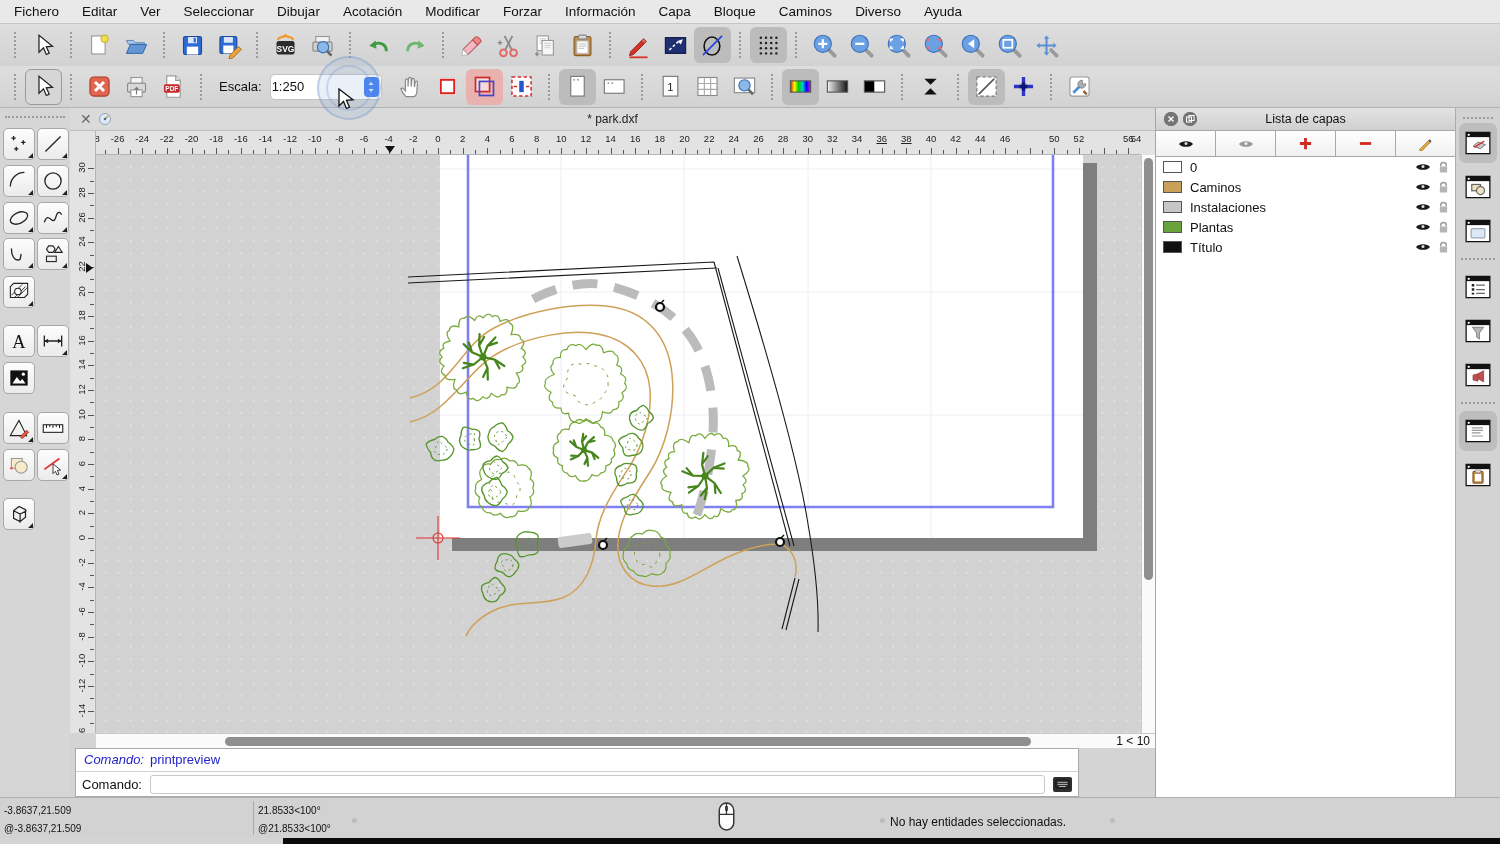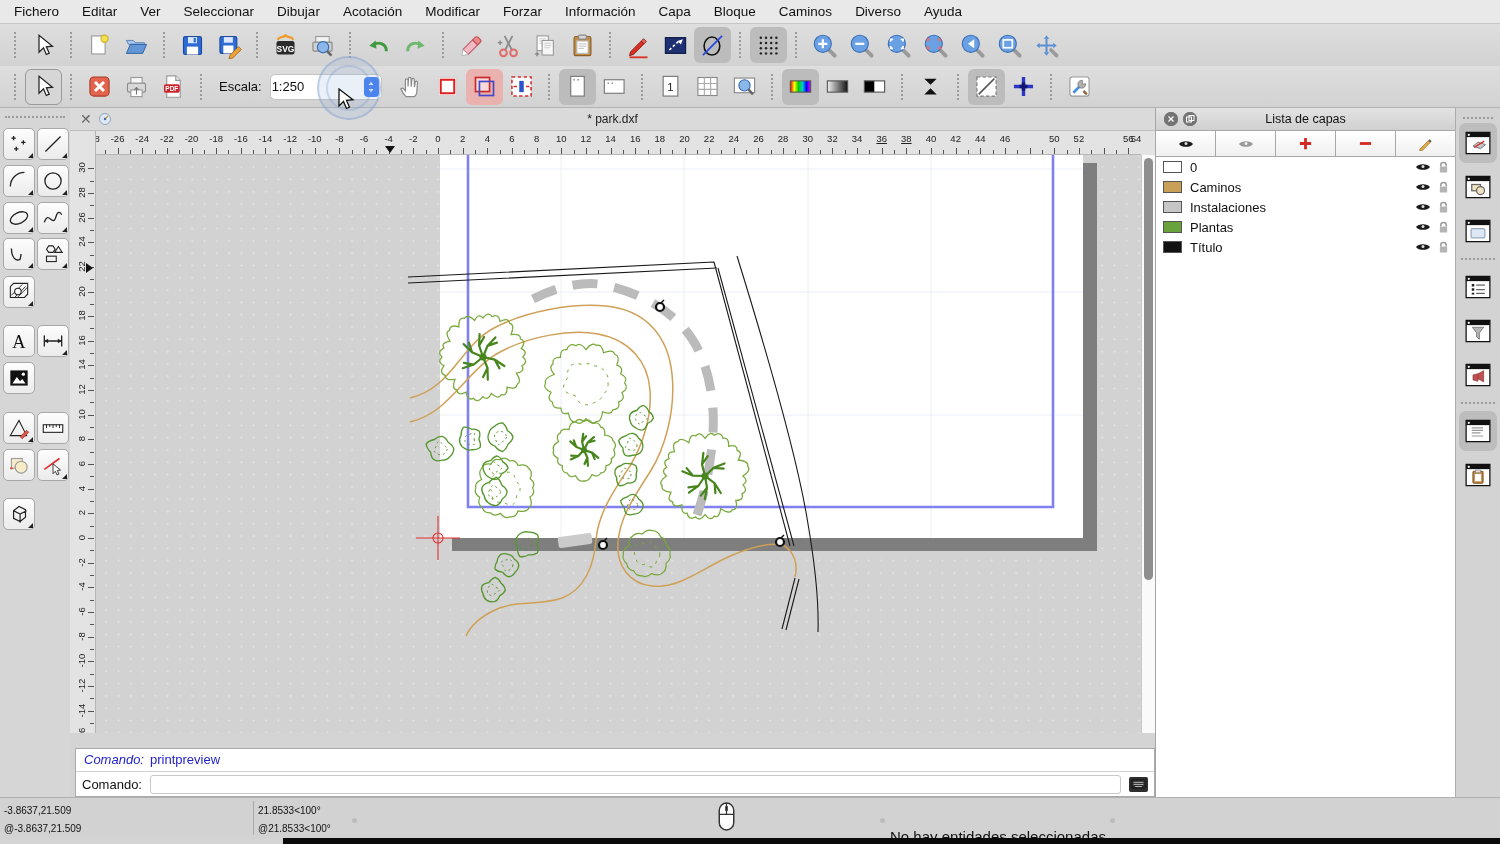--- a/index.html
+++ b/index.html
@@ -65,21 +65,21 @@
   .canvas svg{position:absolute;left:0;top:0;}
   
   .vscroll{position:absolute;left:1141px;top:155px;width:14px;height:578px;background:#fafafa;
            border-left:1px solid #c9c9c9;box-sizing:border-box;}
   .vthumb{position:absolute;left:2px;top:3px;width:9px;height:422px;border-radius:5px;background:#8f8f8f;}
   .hscroll{position:absolute;left:96px;top:733px;width:1059px;height:15px;background:#fafafa;
            border-top:1px solid #c9c9c9;box-sizing:border-box;}
   .hthumb{position:absolute;left:129px;top:3px;width:806px;height:9px;border-radius:5px;background:#8f8f8f;}
   .pageind{position:absolute;right:5px;top:0px;font-size:12px;color:#111;}
   
-  .cmddock{position:absolute;left:75px;top:748px;width:1080px;height:49px;background:#fff;
+  .cmddock{position:absolute;left:75px;top:748px;width:1004px;height:49px;background:#fff;
            border:1px solid #a9a9a9;box-sizing:border-box;}
   .cmdhist{height:22px;line-height:22px;padding-left:8px;font-size:13px;color:#2323cc;
            border-bottom:1px solid #d2d2d2;}
   .cmdhist .lbl{font-style:italic;margin-right:6px;}
   .cmdrow{height:24px;display:flex;align-items:center;padding:0 6px;font-size:13px;}
   .cmdrow .lbl{margin-right:8px;}
   .cmdinput{flex:1;height:17px;border:1px solid #c9c9c9;border-radius:3px;font:inherit;padding:0 4px;outline:none;}
   .kbdbtn{width:19px;height:15px;background:#2e2e2e;border-radius:2px;margin-left:8px;
           display:flex;align-items:center;justify-content:center;}
   
@@ -863,20 +863,24 @@
         <g stroke="#e03030" stroke-width="1.1" fill="none">
           <circle cx="438" cy="538" r="5"></circle>
           <path d="M416 538h44M438 516v44"></path>
         </g>
       </svg>
     </div>
 
   <div class="vscroll">
     <div class="vthumb"></div>
   </div>
+  <div class="hscroll">
+    <div class="hthumb"></div>
+    <span class="pageind">1 &lt; 10</span>
+  </div>
 
   <div class="cmddock">
     <div class="cmdhist">
       <span class="lbl">Comando:</span><span>printpreview</span>
     </div>
     <div class="cmdrow">
       <span class="lbl">Comando:</span>
       <input class="cmdinput" value="" style="">
       <span class="kbdbtn">
         <svg viewBox="0 0 18 12" width="15" height="10">
@@ -896,21 +900,21 @@
     <span class="st" style="left:716px;top:3px">
       <svg viewBox="0 0 20 30" width="21" height="31">
           <rect x="3" y="2" width="14" height="26" rx="7" fill="#fff" stroke="#333" stroke-width="1.4"></rect>
           <path d="M3 13h14M10 2v11" stroke="#333" stroke-width="1.2" fill="none"></path>
           <rect x="8.7" y="4.5" width="2.6" height="5.5" rx="1.3" fill="#333"></rect>
         </svg>
     </span>
     <span class="stdot" style="left:352px;top:20px"></span>
     <span class="stdot" style="left:880px;top:20px"></span>
     <span class="stdot" style="left:1110px;top:20px"></span>
-    <span class="st" style="left:890px;top:30px;font-size:15px">No hay entidades seleccionadas.</span>
+    <span class="st" style="left:890px;top:17px;font-size:12px">No hay entidades seleccionadas.</span>
   </div>
   <div class="blackstrip"></div>
 
   <div class="lpanel">
     <div class="ptitle">
       <span class="pcirc" style="left:8px">
         <svg viewBox="0 0 14 14">
             <circle cx="7" cy="7" r="7" fill="#747474"></circle>
             <path d="M4.5 4.5l5 5M9.5 4.5l-5 5" stroke="#fff" stroke-width="1.4"></path>
           </svg>

